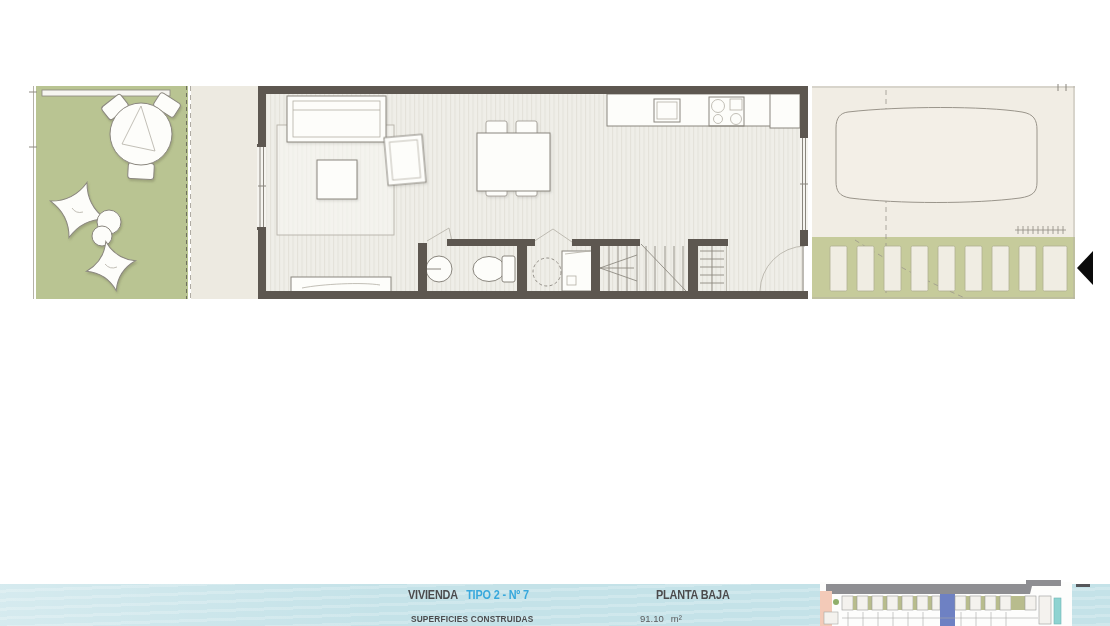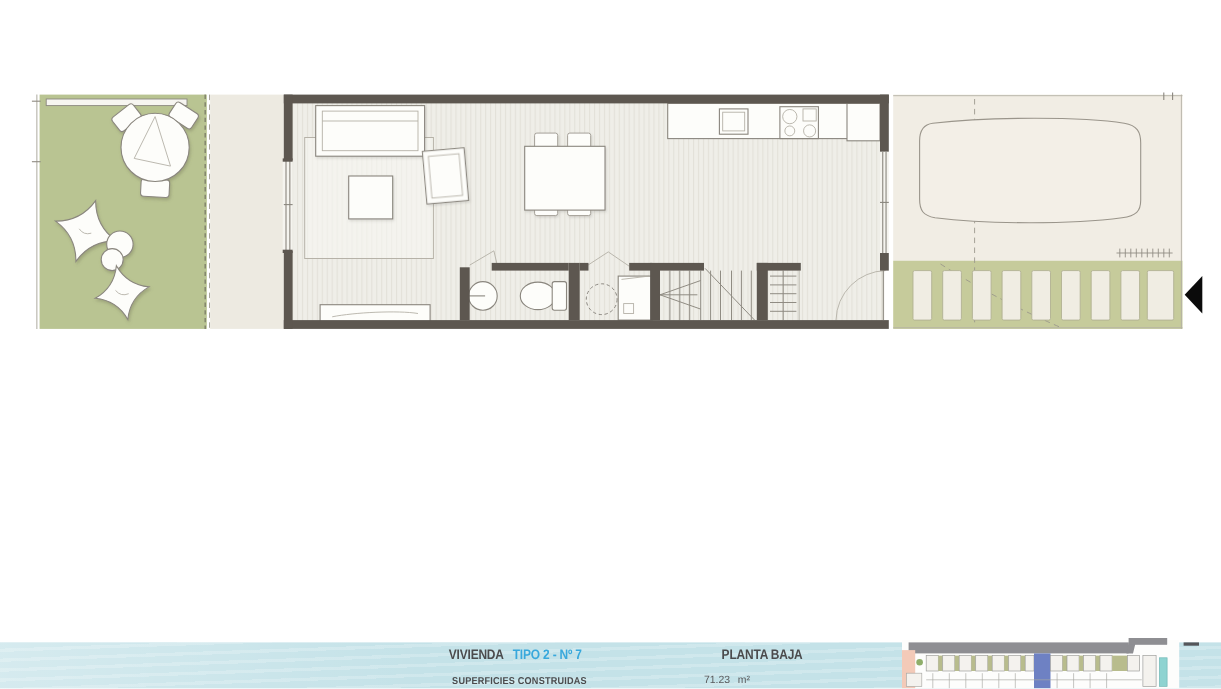--- a/index.html
+++ b/index.html
@@ -291,21 +291,21 @@
     <span>VIVIENDA</span>
     <span>&nbsp;</span>
     <span class="type">TIPO 2 - Nº 7</span>
   </div>
 
   <div class="floor-title">PLANTA BAJA</div>
 
   <div class="surf-label">SUPERFICIES CONSTRUIDAS</div>
 
   <div class="surf-value">
-    <span>71.23</span><span class="unit">m²</span>
+    <span>91.10</span><span class="unit">m²</span>
   </div>
 
   <svg class="minimap" width="292" height="48" viewBox="0 0 292 48" xmlns="http://www.w3.org/2000/svg">
     <rect x="2" y="4" width="252" height="44" fill="#fdfdfc"></rect>
     <g fill="var(--minimap-road)">
       <rect x="8" y="6" width="200" height="10"></rect>
       <polygon points="206,16 208,6 243,2 243,8 214,8 212,16"></polygon>
       <rect x="208" y="2" width="35" height="6"></rect>
     </g>
     <rect x="2" y="13" width="12" height="35" fill="var(--minimap-salmon)"></rect>

